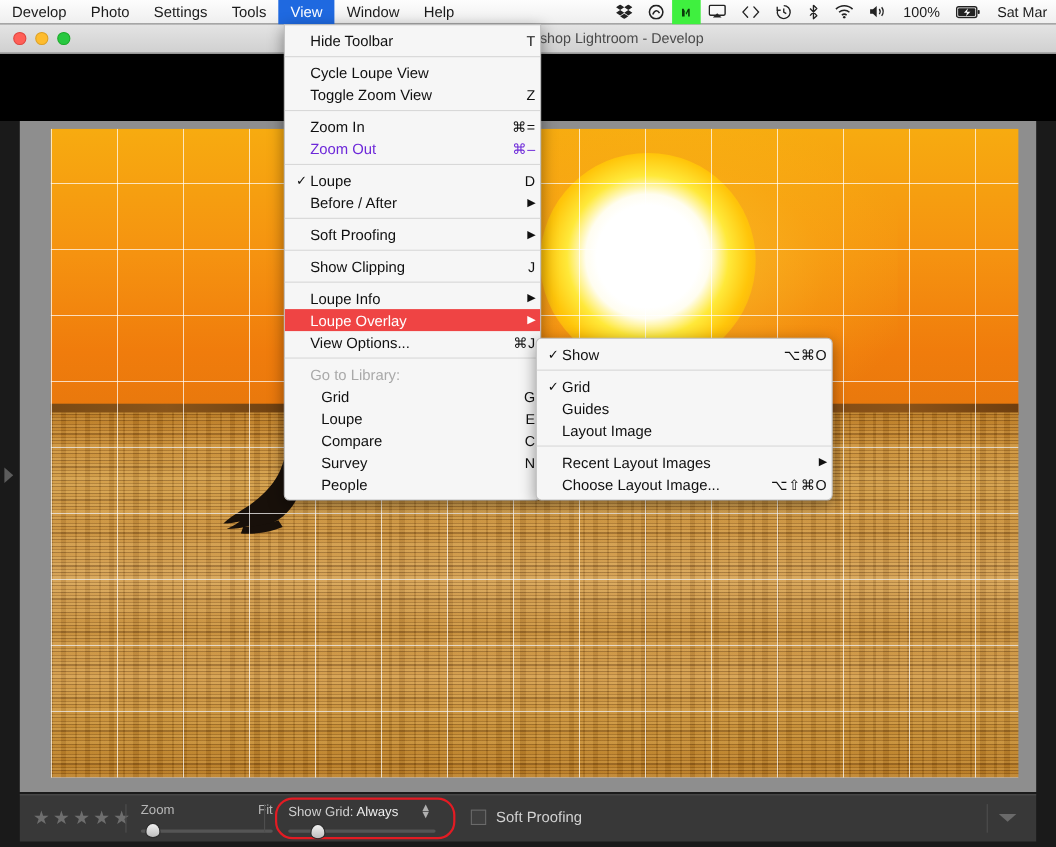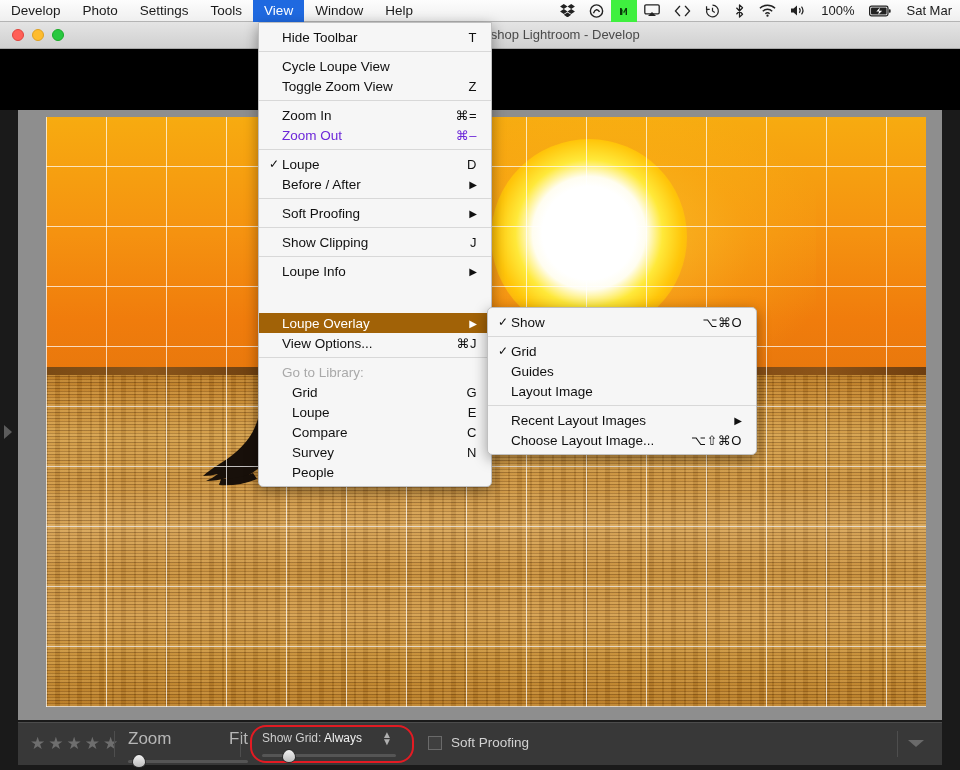--- a/index.html
+++ b/index.html
@@ -91,21 +91,21 @@
   .tri-left{position:absolute;left:4px;top:425px;width:0;height:0;
     border-top:7px solid transparent;border-bottom:7px solid transparent;
     border-left:8px solid #5c5c5c;z-index:6;}
 
   
   .toolbar{position:absolute;left:18px;top:722px;width:924px;height:42px;
     background:#383838;border-top:1px solid #4c4c4c;z-index:6;}
   .stars{position:absolute;left:12px;top:12px;display:flex;gap:3px;color:#6e6e6e;font-size:17px;line-height:17px;}
   .tb-sep{position:absolute;top:8px;width:1px;height:26px;background:#4e4e4e;}
   .zoomgrp{position:absolute;left:110px;top:6px;width:120px;}
-  .zlabels{display:flex;justify-content:space-between;font-size:17px;color:#b6b6b6;}
+  .zlabels{display:flex;justify-content:space-between;font-size:12px;color:#b6b6b6;}
   .sliderrow{position:relative;margin-top:5px;height:14px;}
   .track{position:absolute;left:0;top:6px;width:120px;height:3px;background:#555;border-radius:2px;}
   .knob{position:absolute;top:0;width:14px;height:14px;border-radius:50% 50% 50% 50%/60% 60% 40% 40%;
     background:linear-gradient(#f2f2f2,#bdbdbd);border:1px solid #2c2c2c;box-sizing:border-box;}
   .gridgrp{position:absolute;left:232px;top:2px;width:164px;height:38px;
     border:2px solid #e31b23;border-radius:16px;box-sizing:border-box;}
   .gridlabel{position:absolute;left:10px;top:4px;font-size:12px;color:#cfcfcf;white-space:nowrap;}
   .gridvalue{color:#f0f0f0;}
   .stepper{position:absolute;left:130px;top:4px;font-size:10px;color:#b0b0b0;line-height:7px;}
   .gridslider{position:absolute;left:10px;top:22px;width:134px;height:12px;}
@@ -115,26 +115,26 @@
   .spl{font-size:13.5px;color:#d2d2d2;}
   .tri-down{position:absolute;right:18px;top:17px;width:0;height:0;
     border-left:8px solid transparent;border-right:8px solid transparent;
     border-top:7px solid #6a6a6a;}
   .tb-sep2{position:absolute;right:44px;top:8px;width:1px;height:26px;background:#4e4e4e;}
 
   
   .menu{position:absolute;background:#f6f6f6;border:1px solid #c0c0c0;border-radius:0 0 5px 5px;
     box-shadow:0 4px 14px rgba(0,0,0,0.38);z-index:80;padding:4px 0;}
   .menu.sub{border-radius:5px;}
-  .mi{display:flex;align-items:center;height:20px;padding:0 14px 0 10px;
+  .mi{display:flex;align-items:center;height:20px;padding:0 4px 0 10px;
     font-size:13.5px;color:#101010;white-space:nowrap;position:relative;}
   .mi .tick{width:13px;display:inline-block;font-size:12px;}
   .mi .lbl{flex:1;}
   .mi .key{color:#101010;font-size:13px;margin-left:26px;letter-spacing:0.5px;}
-  .mi.sel{background:#a16207;margin-top:32px;}
+  .mi.sel{background:#ef4444;}
   .mi.sel .lbl,.mi.sel .key,.mi.sel .tick,.mi.sel .arw{color:#fff;}
   .mi.dis .lbl,.mi.dis .key{color:#6d28d9;}
   .mi.hdr .lbl{color:#a9a9a9;}
   .mi.indent{padding-left:33px;}
   .arw{font-size:10px;color:#101010;margin-left:24px;}
   .msep{height:1px;background:#d8d8d8;margin:4px 0;}
   #viewMenu{left:258px;top:22px;width:232px;}
   #overlayMenu{left:487px;top:307px;width:268px;}
 </style>
 </head>

